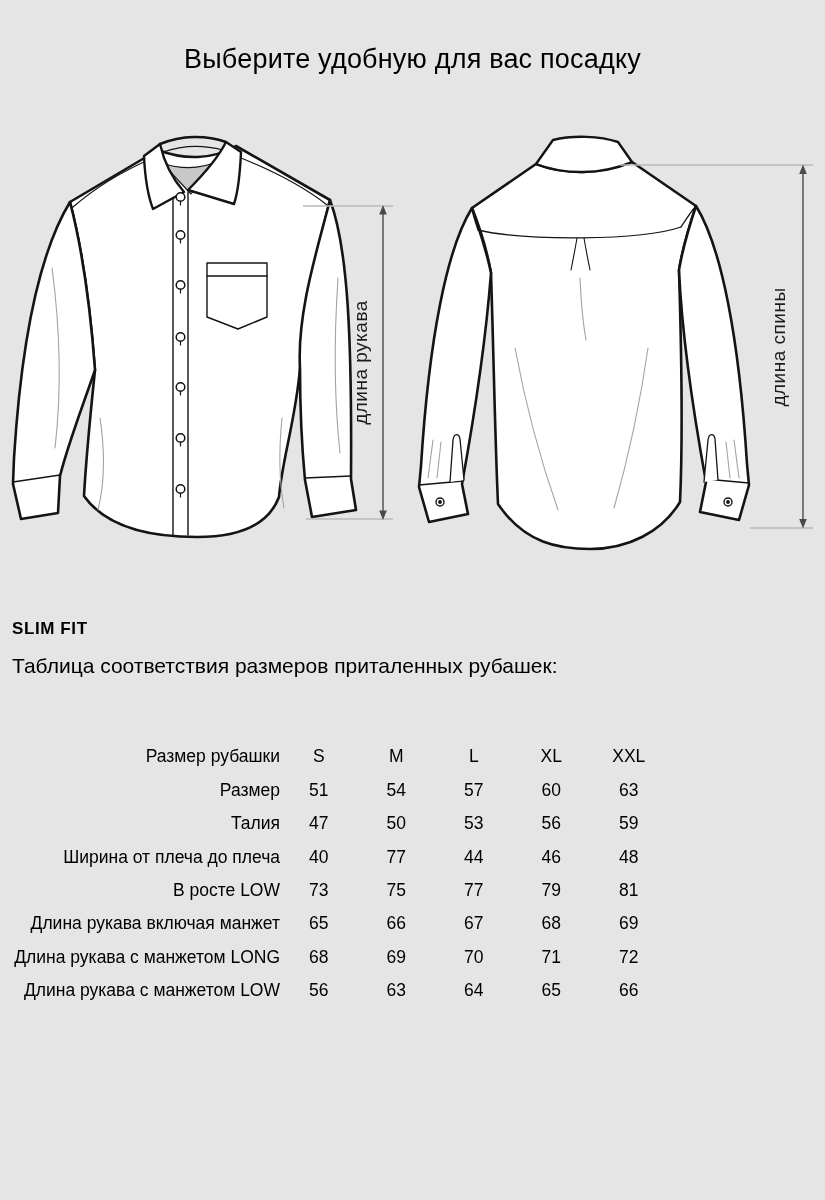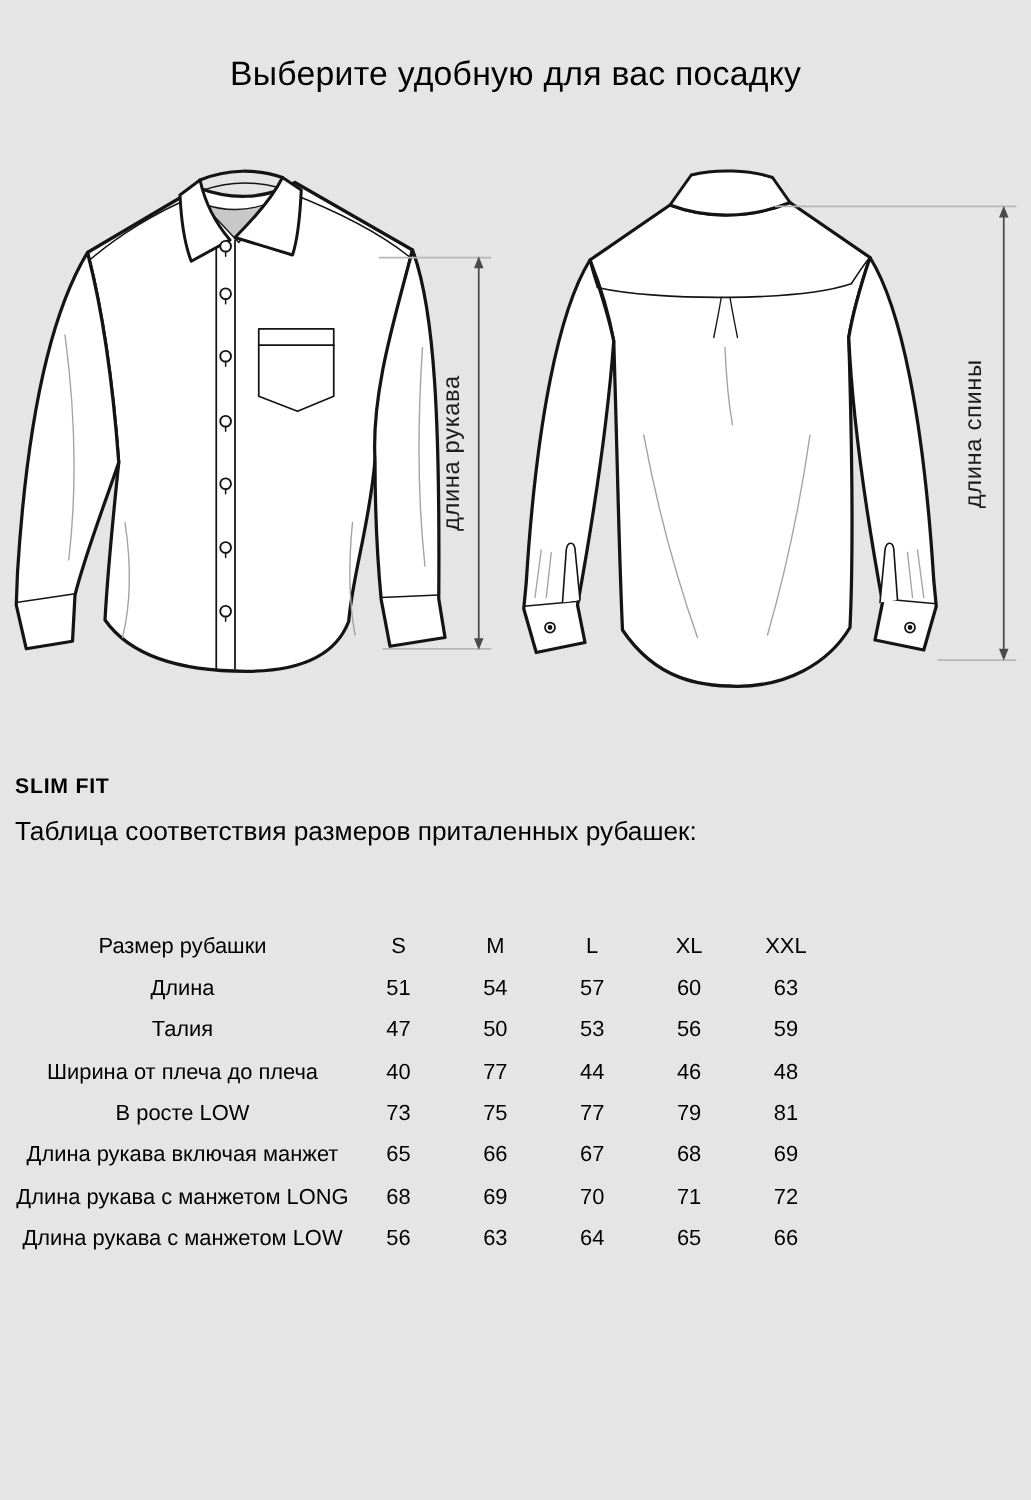--- a/index.html
+++ b/index.html
@@ -23,21 +23,21 @@
   .table-caption {
     position:absolute; top:654px; left:12px; margin:0; font-size:21px; font-weight:400;
   }
   table.size-table {
     position:absolute; top:740px; left:12px; border-collapse:collapse; table-layout:fixed;
   }
   table.size-table td {
     padding:0; height:33.45px; vertical-align:middle;
     font-size:17.5px; white-space:nowrap; color:#000;
   }
-  td.c-label { width:268px; text-align:center; }
+  td.c-label { width:268px; text-align:right; }
   td.c-val   { width:77.5px; text-align:center; }
 </style>
 </head>
 <body>
 
 <div class="canvas">
 
   <h1 class="page-title">Выберите удобную для вас посадку</h1>
 
   <div class="figure">
@@ -173,21 +173,21 @@
     <tbody>
       <tr>
         <td class="c-label">Размер рубашки</td>
         <td class="c-val">S</td>
         <td class="c-val">M</td>
         <td class="c-val">L</td>
         <td class="c-val">XL</td>
         <td class="c-val">XXL</td>
       </tr>
       <tr>
-        <td class="c-label">Длина</td>
+        <td class="c-label">Размер</td>
         <td class="c-val">51</td>
         <td class="c-val">54</td>
         <td class="c-val">57</td>
         <td class="c-val">60</td>
         <td class="c-val">63</td>
       </tr>
       <tr>
         <td class="c-label">Талия</td>
         <td class="c-val">47</td>
         <td class="c-val">50</td>

